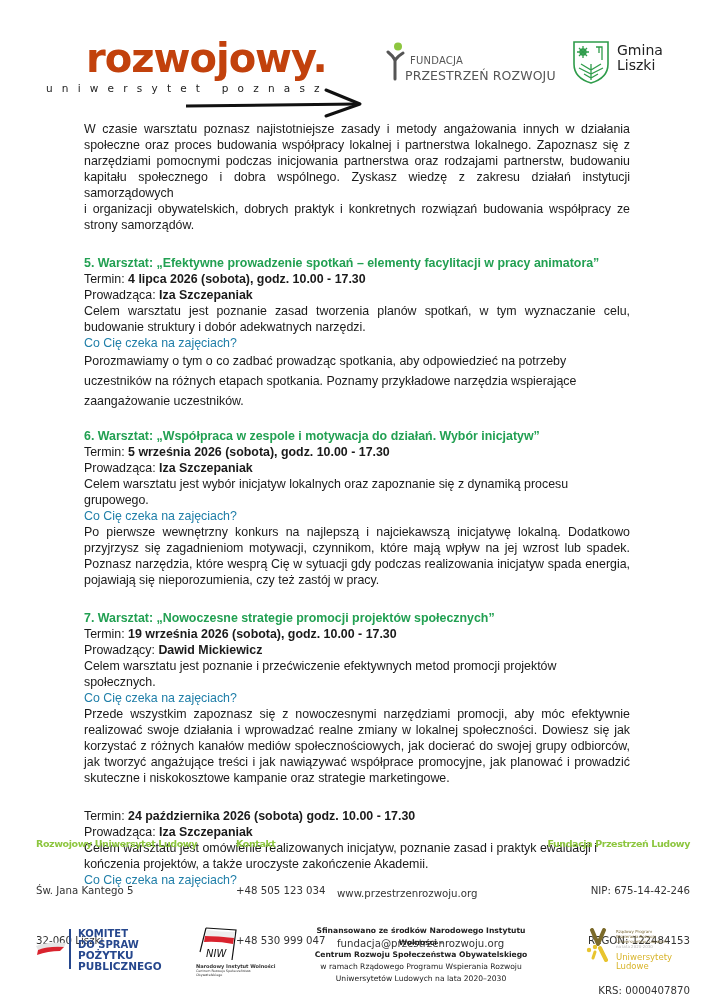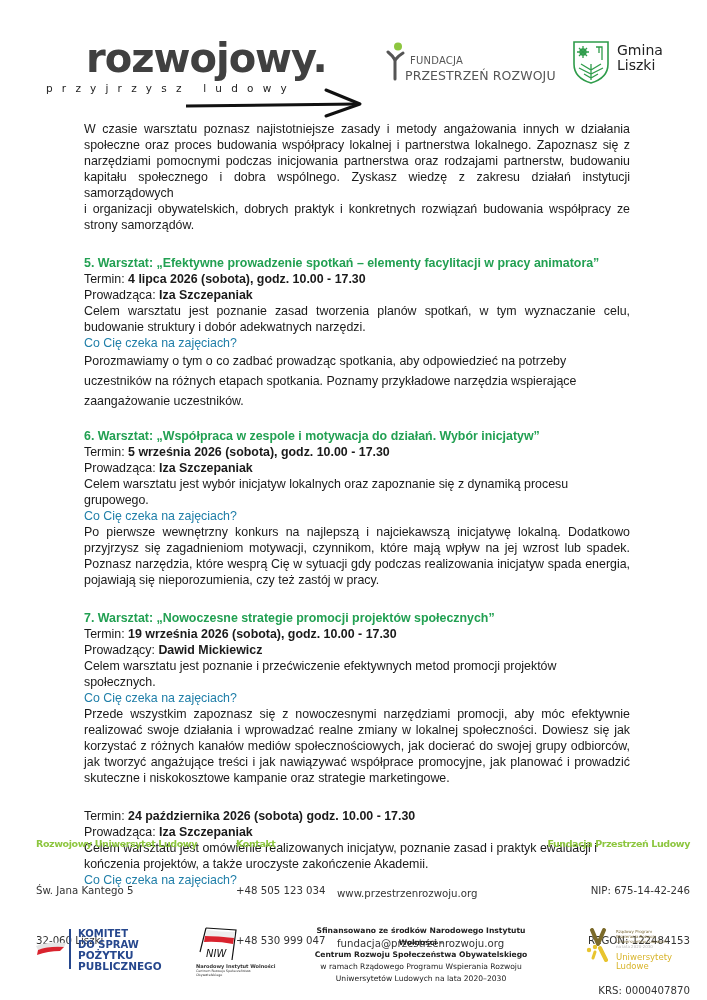--- a/index.html
+++ b/index.html
@@ -1,20 +1,20 @@
 <!DOCTYPE html>
 <html><head>
 <meta charset="utf-8">
 <style>
   html, body { margin:0; padding:0; background:#fff; }
   body { width:707px; height:1000px; position:relative; overflow:hidden; font-family:"Liberation Sans", sans-serif; color:#1a1a1a; }
   .abs { position:absolute; }
 
   
-  .logo-rozw { left:86px; top:38px; font-family:"DejaVu Sans", sans-serif; font-weight:bold; font-size:40px; letter-spacing:-1px; color:#404040; line-height:40px; }
+  .logo-rozw { left:86px; top:38px; font-family:"DejaVu Sans", sans-serif; font-weight:bold; font-size:40px; letter-spacing:-1px; color:#c2410c; line-height:40px; }
   .logo-rozw-sub { left:46px; top:82px; font-family:"DejaVu Sans", sans-serif; font-size:10.5px; letter-spacing:9.2px; color:#222; }
   .arrow { left:186px; top:86px; }
   .fpr { left:386px; top:42px; }
   .fpr-text1 { left:410px; top:55px; font-family:"DejaVu Sans", sans-serif; font-size:10px; color:#555; letter-spacing:0.2px; }
   .fpr-text2 { left:405px; top:68px; font-family:"DejaVu Sans", sans-serif; font-size:12.5px; color:#555; letter-spacing:0.1px; }
   .gmina-shield { left:572px; top:40px; }
   .gmina-text { left:617px; top:43px; font-family:"DejaVu Sans", sans-serif; font-size:14px; line-height:15px; color:#222; }
 
   
   .content { left:84px; top:121px; width:546px; font-size:12.4px; line-height:16px; }
@@ -43,21 +43,21 @@
   .fund { left:305px; top:925px; width:232px; text-align:center; font-family:"DejaVu Sans", sans-serif; font-size:7.6px; line-height:12px; color:#222; }
   .fund b { font-weight:bold; }
   .uni-mark { left:585px; top:928px; }
   .uni-small { left:616px; top:929px; font-family:"DejaVu Sans", sans-serif; font-size:4px; line-height:5px; color:#7b6a3a; }
   .uni-big { left:616px; top:953px; font-family:"DejaVu Sans", sans-serif; font-size:8.5px; line-height:9px; color:#d8b42a; }
 </style>
 </head>
 <body>
 
 <div class="abs logo-rozw">rozwojowy.</div>
-<div class="abs logo-rozw-sub">przyjrzysz ludowy</div>
+<div class="abs logo-rozw-sub">uniwersytet poznasz</div>
 <svg class="abs arrow" width="180" height="32" viewBox="0 0 180 32">
   <path d="M0 20 L172 18" stroke="#111" stroke-width="3" fill="none" stroke-linecap="round"></path>
   <path d="M140 4 L174 18 L140 30" stroke="#111" stroke-width="3" fill="none" stroke-linecap="round" stroke-linejoin="round"></path>
 </svg>
 
 <svg class="abs fpr" width="20" height="40" viewBox="0 0 20 40">
   <circle cx="12" cy="4.5" r="4" fill="#8dc63f"></circle>
   <path d="M2 10 Q7 14 9 18 L9 37" stroke="#555" stroke-width="3" fill="none" stroke-linecap="round"></path>
   <path d="M17 11 Q12 14 9 18" stroke="#555" stroke-width="3" fill="none" stroke-linecap="round"></path>
 </svg>

